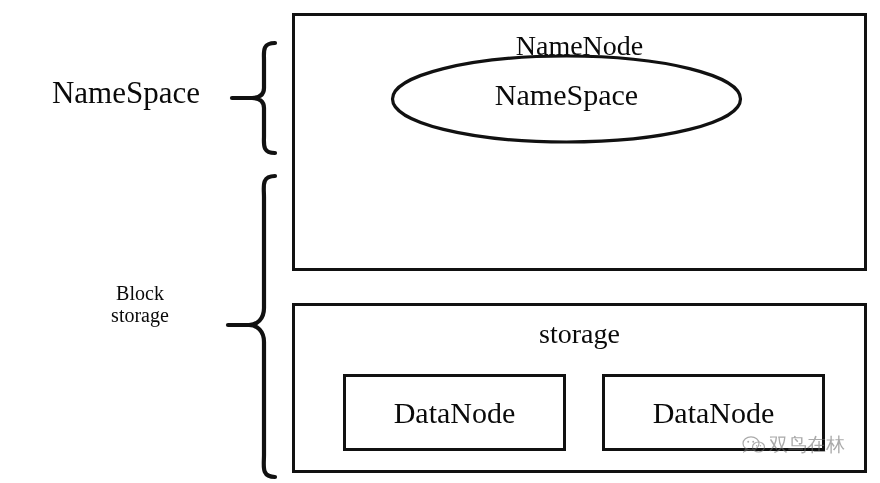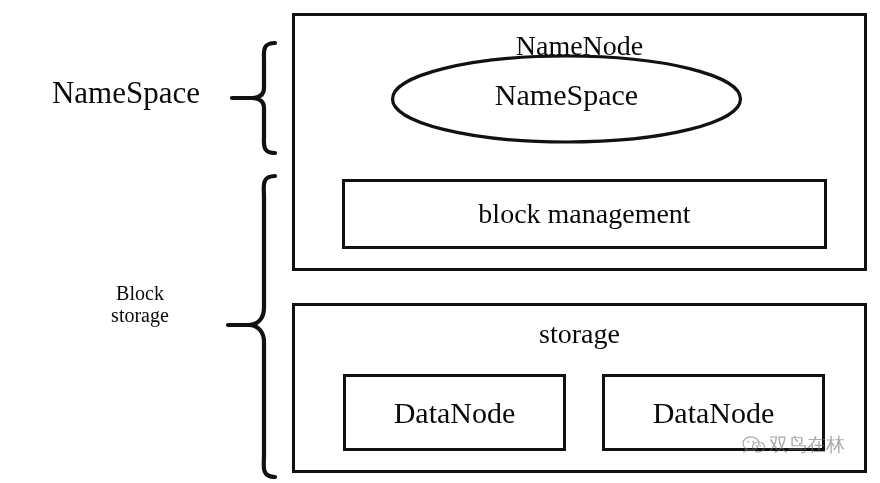--- a/index.html
+++ b/index.html
@@ -163,23 +163,20 @@
 <div id="diagram-root">
 
   <div class="side-label" id="label-namespace">NameSpace</div>
 
   <div class="side-label" id="label-blockstorage">Block
 storage</div>
 
   <div class="outer-box" id="namenode-box">
     <div class="box-title" id="namenode-title">NameNode</div>
 
-    <div class="inner-box" id="block-management-box">
-      <span class="inner-box-label">block management</span>
-    </div>
   </div>
 
   <div class="outer-box" id="storage-box">
     <div class="box-title" id="storage-title">storage</div>
 
     <div class="inner-box" id="datanode-box-1">
       <span class="inner-box-label">DataNode</span>
     </div>
 
     <div class="inner-box" id="datanode-box-2">

